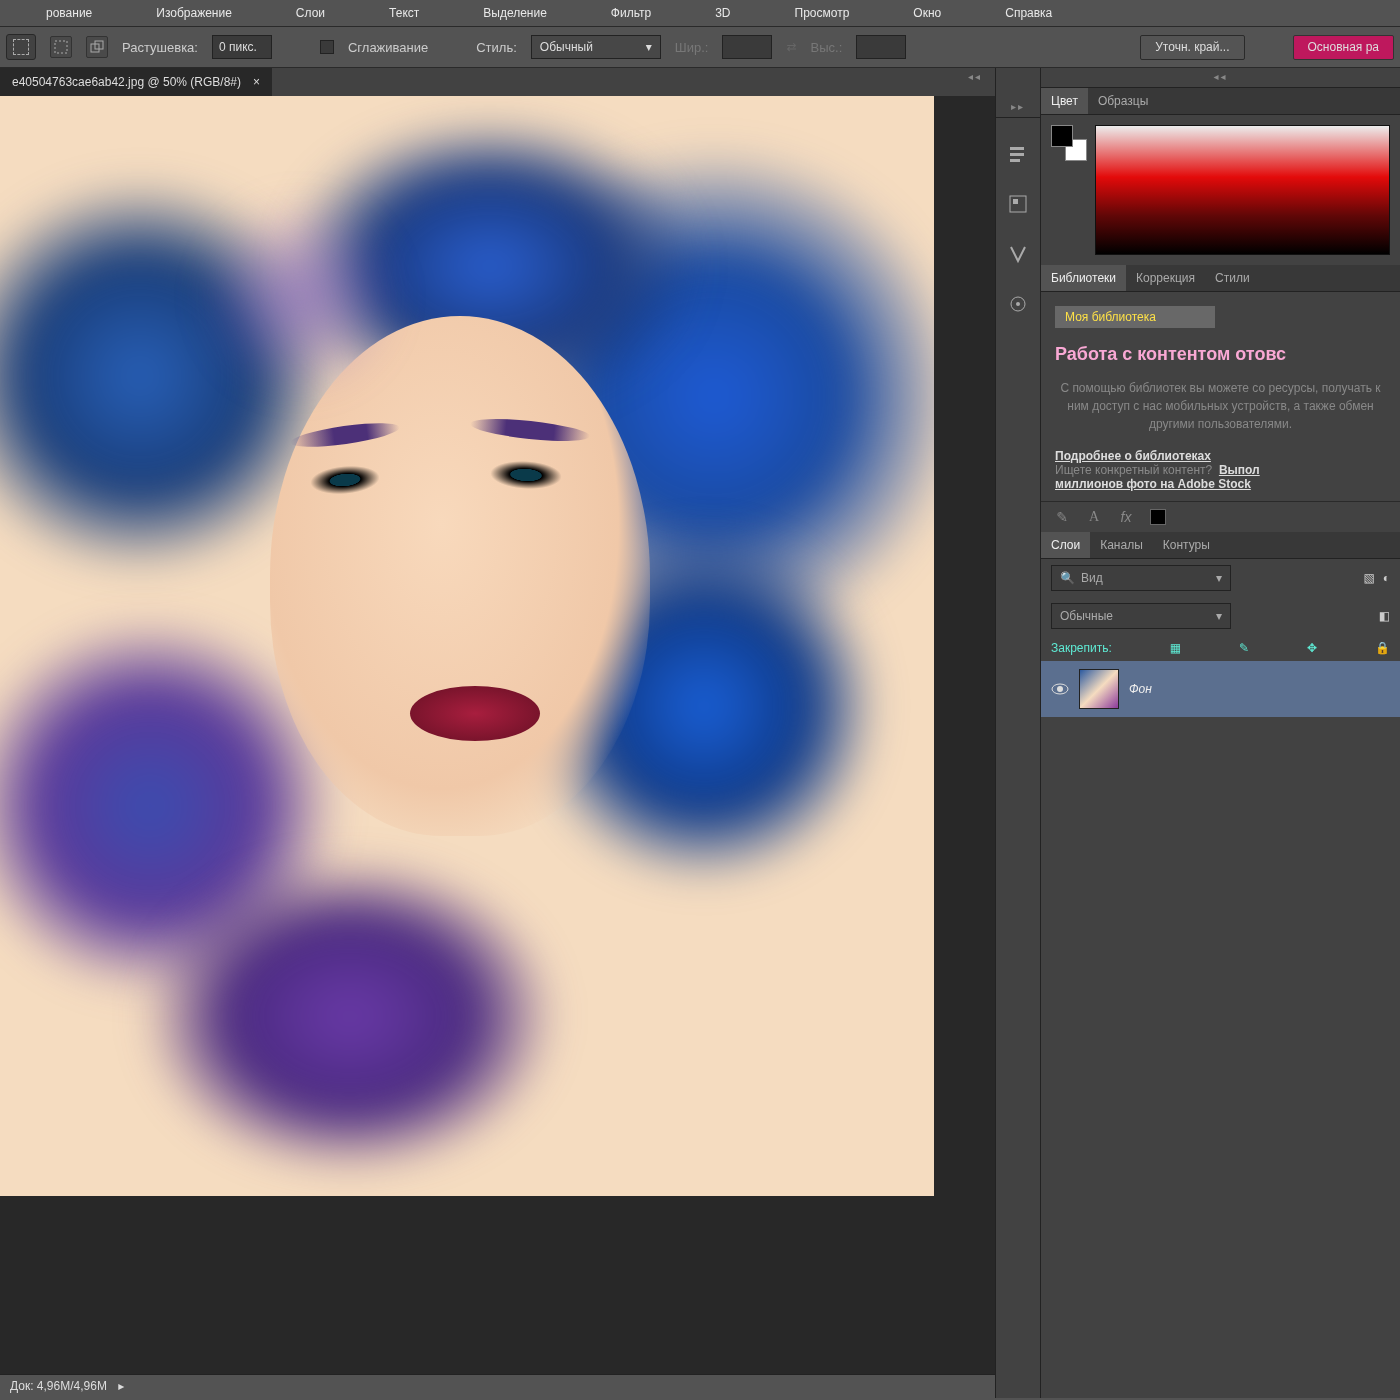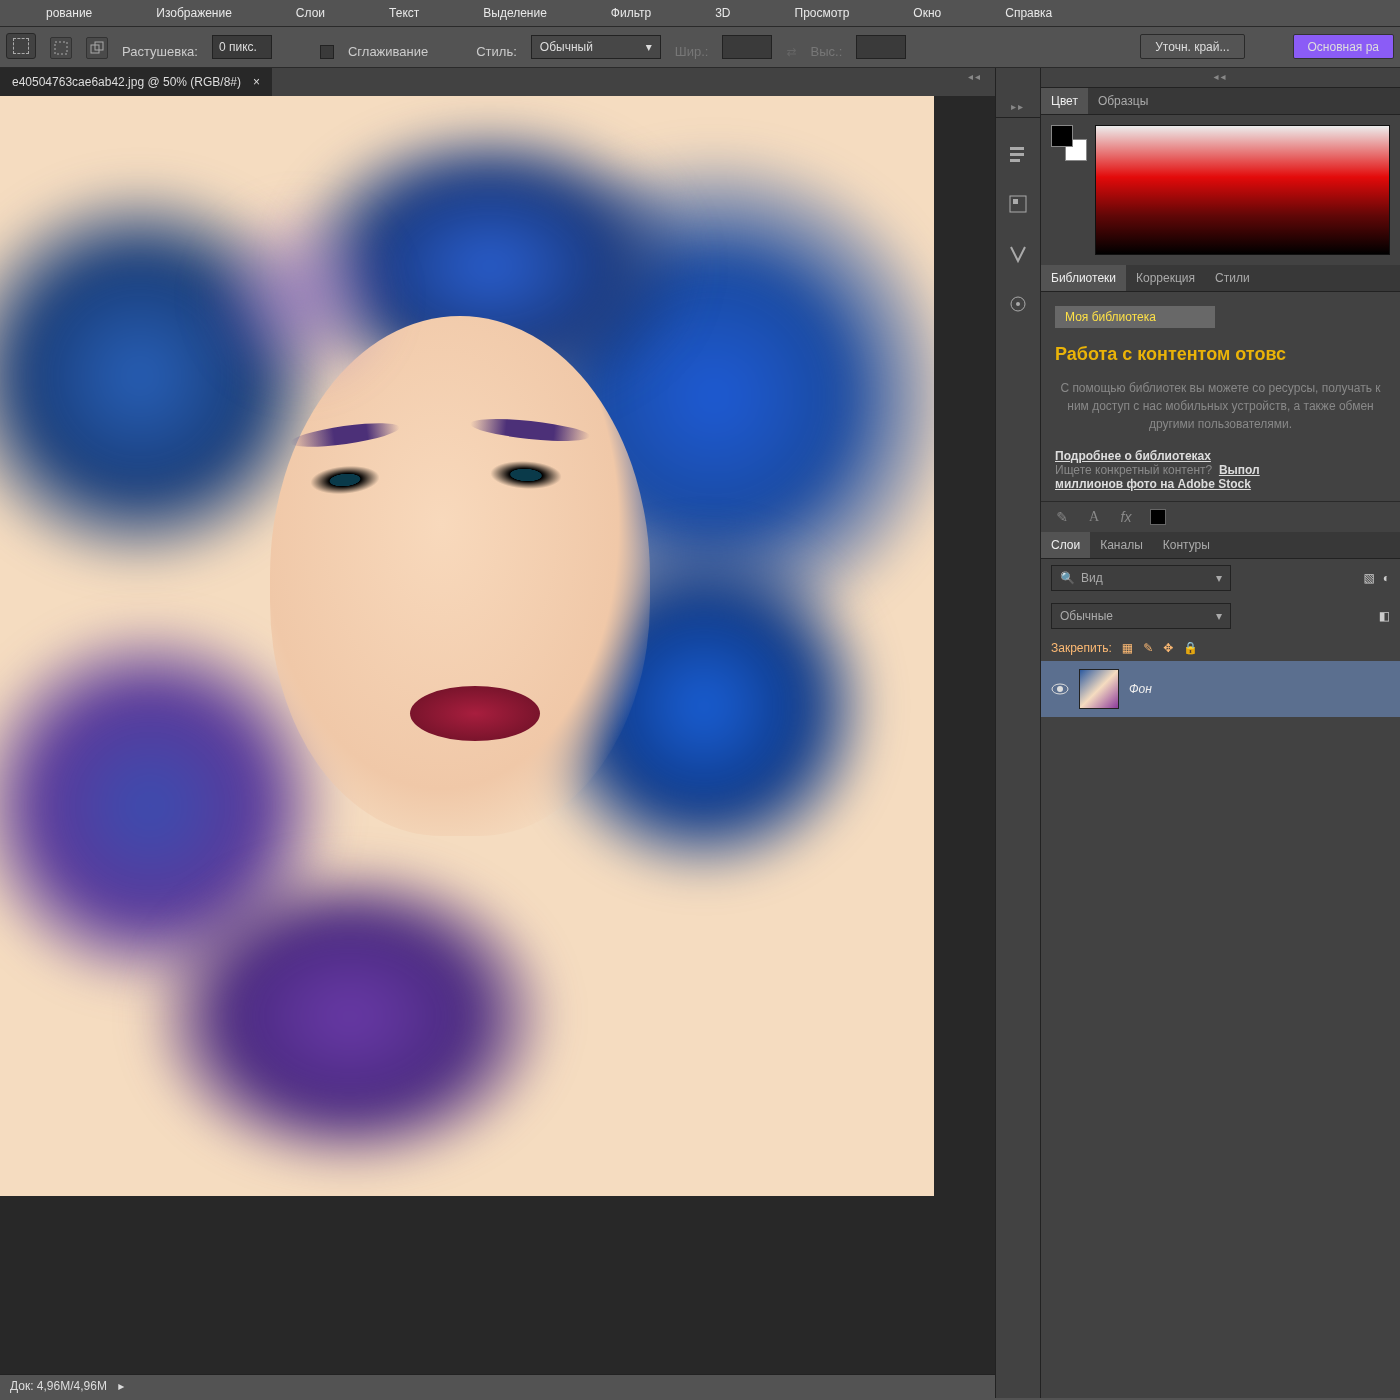--- a/index.html
+++ b/index.html
@@ -1,19 +1,19 @@
 <!DOCTYPE html>
 <html><head>
 <meta charset="utf-8">
 <style>
 * { margin:0; padding:0; box-sizing:border-box; font-family:Tahoma,Arial,sans-serif; font-size:12px; }
 body { background:#535353; color:#ccc; width:1400px; height:1400px; overflow:hidden; }
 .menubar { display:flex; gap:28px; padding:6px 10px; background:#535353; font-size:14px; color:#e8e8e8; }
 .menubar span { cursor:default;padding-left:36px; }
-.options-bar { display:flex; align-items:flex-end; gap:14px; padding:8px 6px; background:#535353; border-bottom:1px solid #2a2a2a; border-top:1px solid #2a2a2a; height:42px; }
+.options-bar { display:flex; align-items:center; gap:14px; padding:8px 6px; background:#535353; border-bottom:1px solid #2a2a2a; border-top:1px solid #2a2a2a; height:42px; }
 .tool-preset { width:30px; height:26px; background:#424242; border:1px solid #282828; border-radius:3px; display:flex; align-items:center; justify-content:center; }
 .dashed-box { width:16px;height:16px;border:1px dashed #aaa; }
 .icon-sq { width:22px;height:22px;border:1px solid #333;background:#4a4a4a;display:inline-flex;align-items:center;justify-content:center;border-radius:2px; }
 .lbl { color:#ccc; font-size:13px; }
 .input-dark { background:#3a3a3a; border:1px solid #222; color:#ddd; padding:3px 6px; font-size:12px; width:60px; height:24px; }
 .dropdown { background:#474747; border:1px solid #222; color:#ddd; padding:3px 8px; font-size:12px; width:130px; height:24px; display:flex; justify-content:space-between; align-items:center; }
 .btn { background:#545454; border:1px solid #2a2a2a; color:#ddd; padding:4px 14px; font-size:12px; border-radius:2px; height:25px; }
 .checkbox { width:14px;height:14px;border:1px solid #222;background:#3a3a3a;display:inline-block;vertical-align:middle; }
 .main-area { display:flex; height:1330px; }
 .canvas-area { flex:1; background:#282828; display:flex; flex-direction:column; }
@@ -29,32 +29,32 @@
 .tabrow { display:flex; background:#383838; border-bottom:1px solid #222; }
 .tabrow .tab { padding:6px 10px; font-size:12px; color:#aaa; }
 .tabrow .tab.active { background:#535353; color:#eee; }
 .color-panel { height:150px; display:flex; padding:10px; gap:8px; }
 .swatch-stack { position:relative; width:36px; height:36px; }
 .swatch-stack .fg { position:absolute; top:0; left:0; width:22px; height:22px; background:#000; border:1px solid #888; }
 .swatch-stack .bg { position:absolute; bottom:0; right:0; width:22px; height:22px; background:#fff; border:1px solid #888; }
 .gradient-box { flex:1; height:130px; background:linear-gradient(to bottom, rgba(255,255,255,0.9), rgba(255,0,0,0.85) 40%, rgba(100,0,0,0.9) 70%, #000); border:1px solid #111; }
 .lib-panel { padding:10px 14px; color:#aaa; font-size:12px; flex:0 0 auto; }
 .lib-head { background:#686868; color:#fde047; padding:4px 10px; margin:4px 0 16px 0; font-size:12px; width:160px; }
-.lib-title { color:#eab308; font-size:18px; font-weight:bold; margin-bottom:14px; }
+.lib-title { color:#f9a8d4; font-size:18px; font-weight:bold; margin-bottom:14px; }
 .lib-text { line-height:1.5; margin-bottom:16px; color:#888;text-align:center; }
 .lib-link { color:#ddd; text-decoration:underline; font-weight:bold; }
 .divider-st { display:flex; align-items:center; gap:10px; margin:24px 0 18px 0; }
 .divider-st .line { flex:1; height:1px; background:#666; }
 .st-badge { border:1px solid #888; color:#aaa; padding:4px 8px; font-size:13px; }
 .layer-opts { display:flex; align-items:center; gap:10px; padding:6px 10px; background:#424242; border-top:1px solid #2a2a2a; }
 .layer-opts .ic { width:22px;height:18px;color:#888;display:flex;align-items:center;justify-content:center;font-size:14px; }
 .layers-panel { flex:1; display:flex; flex-direction:column; }
 .filter-drop { background:#3e3e3e; border:1px solid #222; padding:4px 8px; font-size:12px; display:flex; align-items:center; gap:6px; width:180px; height:26px; color:#aaa;}
 .blend-row { display:flex; gap:8px; padding:6px 10px; align-items:center; }
-.lock-row { display:flex; gap:10px; padding:6px 10px; align-items:center; color:#fdba74; font-size:12px; }
+.lock-row { display:flex; gap:10px; padding:6px 10px; align-items:center; color:#5eead4; font-size:12px;justify-content:space-between; }
 .layer-item { display:flex; align-items:center; gap:10px; background:#5b6f8f; padding:8px 10px; color:#eee; font-style:italic; font-size:13px;}
 .eye { width:18px;height:14px; }
 .thumb { width:40px;height:40px;background:#f5dcc0;border:1px solid #222; background:linear-gradient(135deg,#2c5aa0 0%,#f5dcc0 50%,#8b3a9c 100%);}
 .collapse-arrows { height:20px; background:#424242; text-align:center; color:#888; font-size:10px; letter-spacing:2px; padding-top:3px; border-bottom:1px solid #222;}
 
 .smoke { position:absolute; border-radius:50%; filter:blur(18px); }
 
 .face { position:absolute; left:270px; top:220px; width:380px; height:520px; background:radial-gradient(ellipse at 45% 40%, #f8d9bc 0%, #f0c8a8 60%, rgba(240,200,168,0) 78%); border-radius:50% 50% 45% 45%; }
 .lips { position:absolute; left:410px; top:590px; width:130px; height:55px; background:radial-gradient(ellipse,#a81e3e 0%,#7a142c 70%,rgba(122,20,44,0) 100%); border-radius:50%; }
 .eye-l { position:absolute; left:310px; top:370px; width:70px; height:28px; background:radial-gradient(ellipse,#0a3a4a 30%,#000 32%,rgba(0,0,0,0) 70%); border-radius:50%; transform:rotate(-5deg);}
@@ -105,21 +105,21 @@
       <span>▾</span>
     </div>
   <span class="lbl" style="color:#777">Шир.:</span>
   <input class="input-dark" style="width: 50px; background: rgb(58, 58, 58); color: rgb(85, 85, 85);" disabled="">
   <span style="color:#666">⇄</span>
   <span class="lbl" style="color:#777">Выс.:</span>
   <input class="input-dark" style="width: 50px; background: rgb(58, 58, 58); color: rgb(85, 85, 85);" disabled="">
   <span style="flex:1"></span>
   <button class="btn">Уточн. край...</button>
   <span style="width:20px"></span>
-  <button class="btn" style="background:#8b5cf6;border:1px solid #333">Основная ра</button>
+  <button class="btn" style="background:#be185d;border:1px solid #333">Основная ра</button>
 </div>
 
 <div class="main-area">
   <div class="canvas-area">
     <div class="tab-bar">
       <div class="doc-tab">
         <span>e40504763cae6ab42.jpg @ 50% (RGB/8#)</span>
         <span class="close-x">×</span>
       </div>
       <div style="flex:1"></div>

